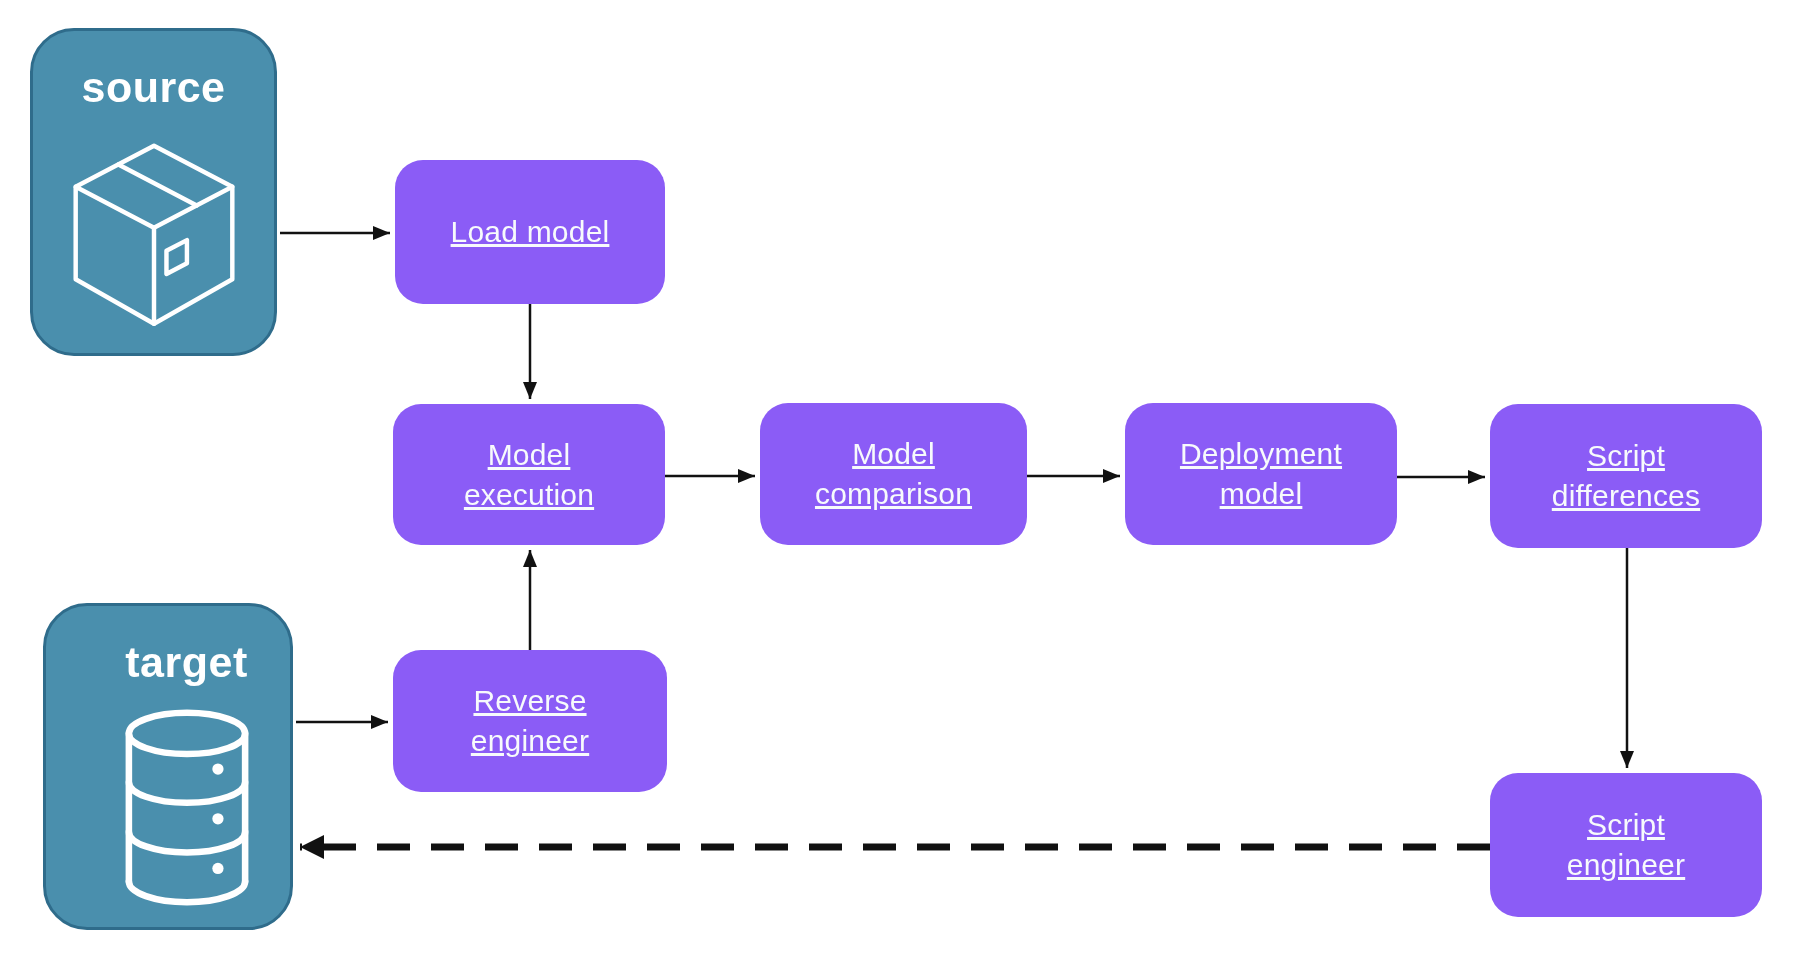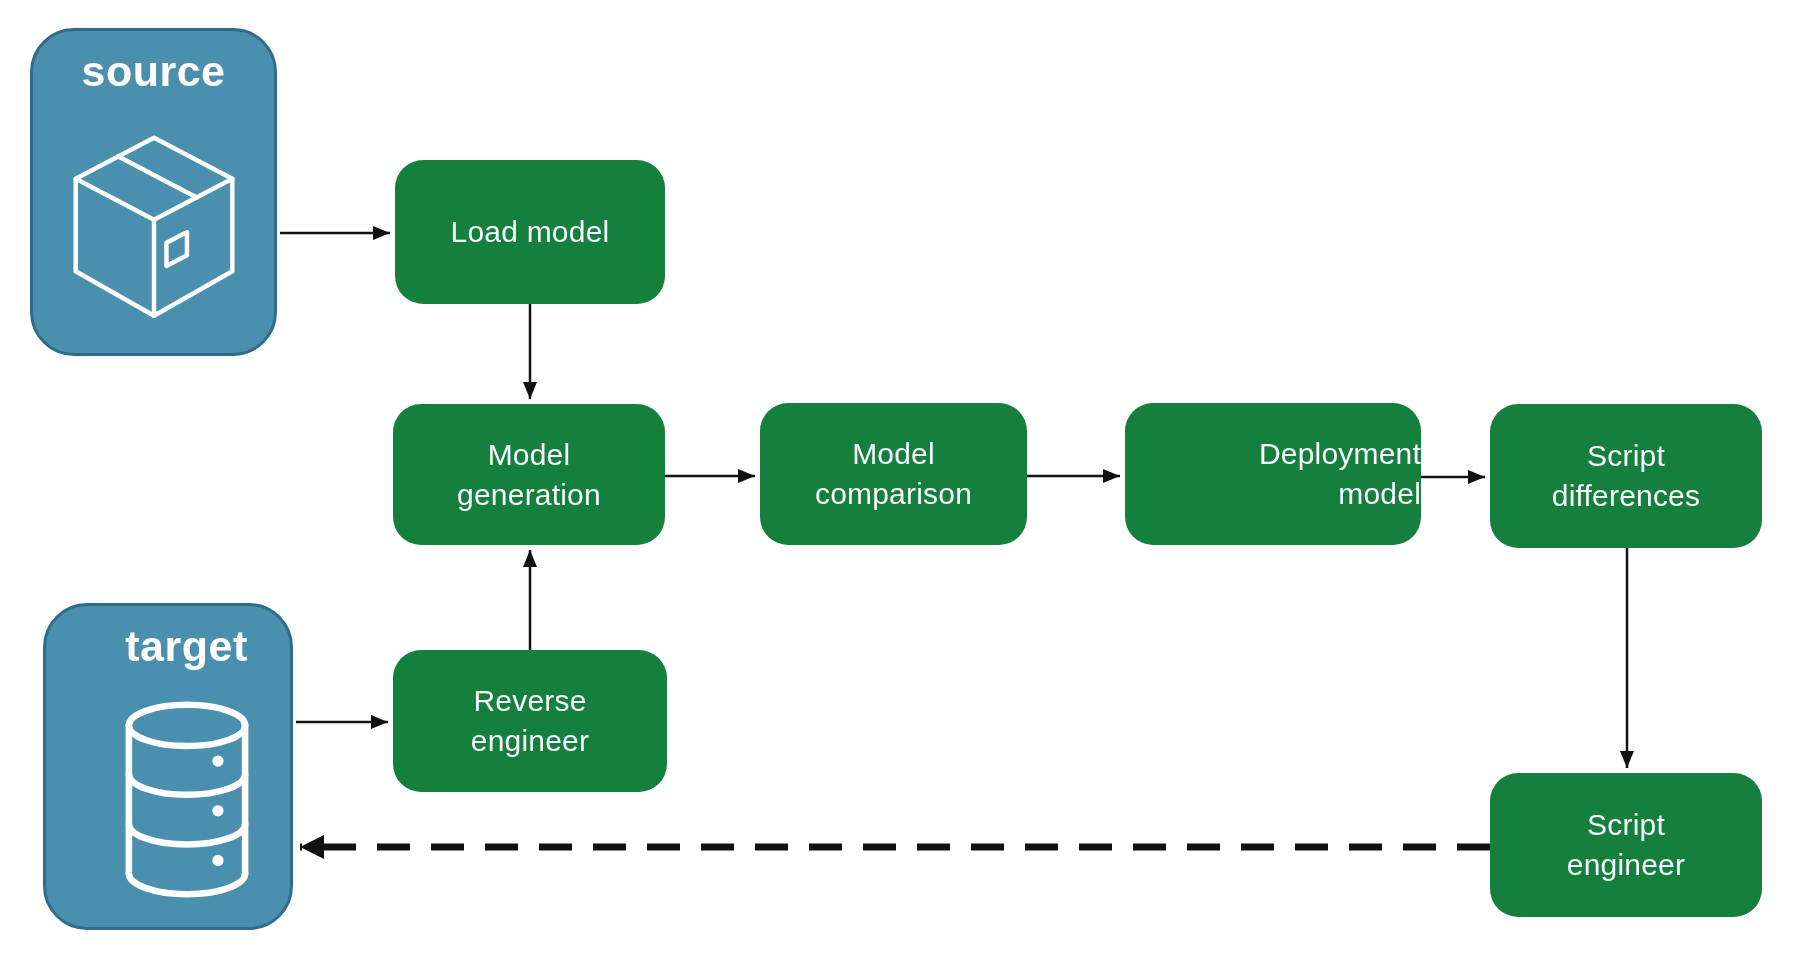--- a/index.html
+++ b/index.html
@@ -17,64 +17,65 @@
   .arrow-layer {
     position: absolute;
     left: 0; top: 0;
     width: 1800px; height: 959px;
     pointer-events: none;
   }
 
   
   .node {
     position: absolute;
-    background: #15803d;
+    background: #8b5cf6;
     border-radius: 28px;
     color: #f7fafc;
     display: flex;
     flex-direction: column;
     align-items: center;
     justify-content: center;
     font-size: 30px;
     line-height: 1.32;
     text-align: center;
     letter-spacing: 0.2px;
+    text-decoration: underline;
   }
   .node .line:empty { display: none; }
 
   
   .endpoint {
     position: absolute;
     background: #4a8fad;
     border: 3px solid #2f6c8b;
     border-radius: 44px;
     color: #ffffff;
     display: flex;
     flex-direction: column;
     align-items: center;
   }
   .endpoint .ep-label {
     font-size: 43px;
     font-weight: 700;
-    margin-top: 16px;
+    margin-top: 32px;
     letter-spacing: 0.5px;
   }
   .endpoint .ep-icon {
     flex: 1;
     display: flex;
     align-items: center;
     justify-content: center;
     width: 100%;
   }
 
   
   #node-load-model        { left: 395px;  top: 160px; width: 270px; height: 144px; }
   #node-model-comparison  { left: 393px;  top: 404px; width: 272px; height: 141px; }
   #node-model-differences { left: 760px;  top: 403px; width: 267px; height: 142px; }
-  #node-deployment-plan   { left: 1125px; top: 403px; width: 296px; height: 142px; align-items: flex-end; }
+  #node-deployment-plan   { left: 1125px; top: 403px; width: 272px; height: 142px; }
   #node-script-generation { left: 1490px; top: 404px; width: 272px; height: 144px; }
   #node-reverse-engineer  { left: 393px;  top: 650px; width: 274px; height: 142px; text-align: center; }
   #node-script-execution  { left: 1490px; top: 773px; width: 272px; height: 144px; }
 
   #endpoint-source { left: 30px; top: 28px;  width: 247px; height: 328px; }
   #endpoint-target { left: 43px; top: 603px; width: 250px; height: 327px; padding-left: 37px; }
 </style>
 </head>
 <body>
 
@@ -132,21 +133,21 @@
     </div>
   </div>
 
   <div class="node" id="node-load-model">
     <span class="line">Load model</span>
 
   </div>
 
   <div class="node" id="node-model-comparison">
     <span class="line">Model</span>
-    <span class="line">generation</span>
+    <span class="line">execution</span>
   </div>
 
   <div class="node" id="node-model-differences">
     <span class="line">Model</span>
     <span class="line">comparison</span>
   </div>
 
   <div class="node" id="node-deployment-plan">
     <span class="line">Deployment</span>
     <span class="line">model</span>

